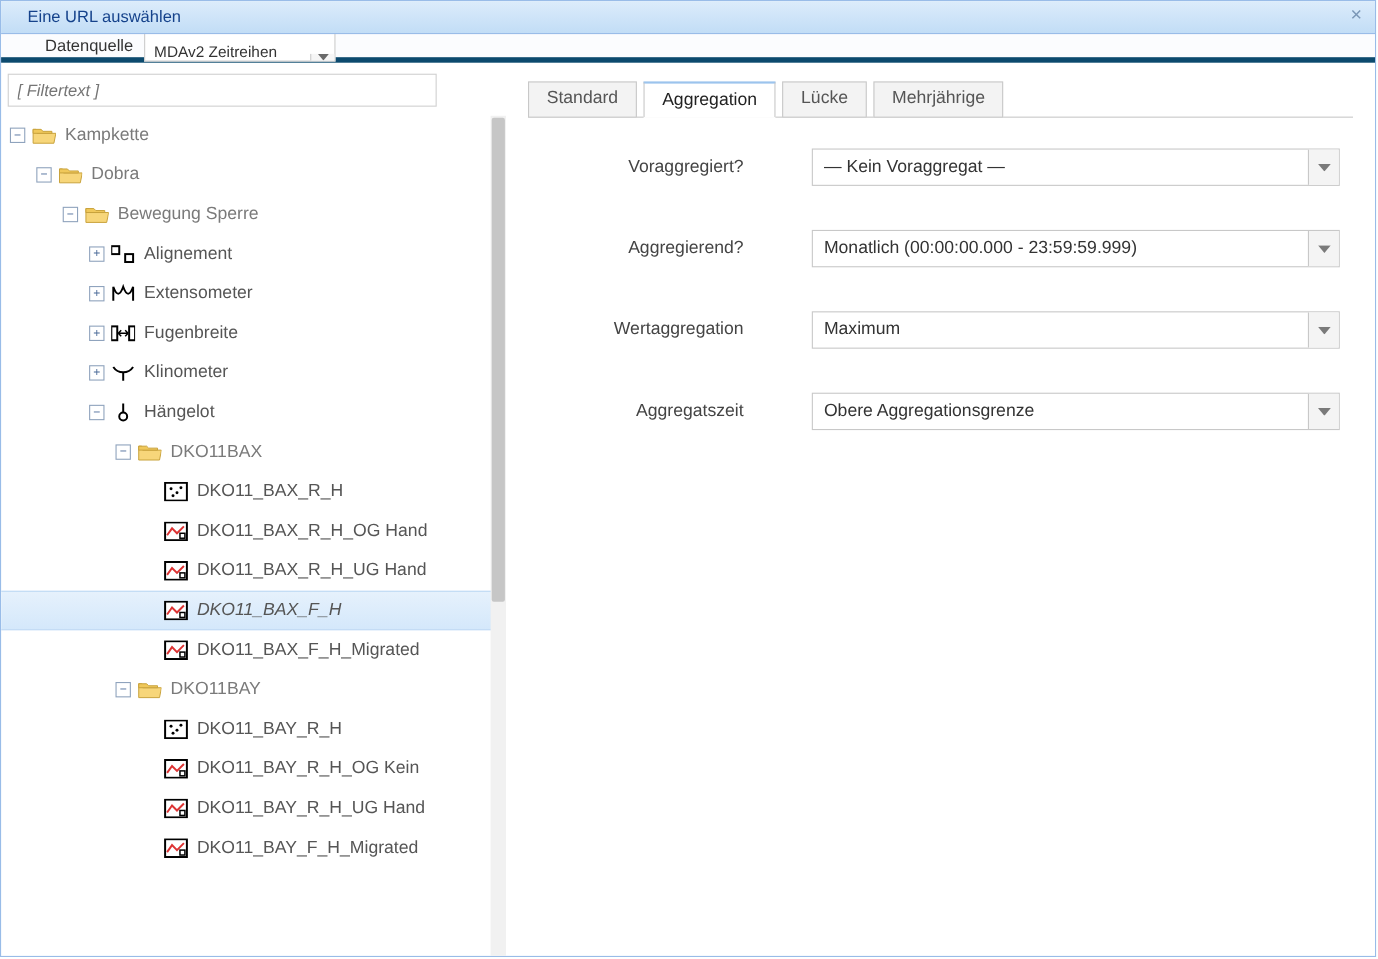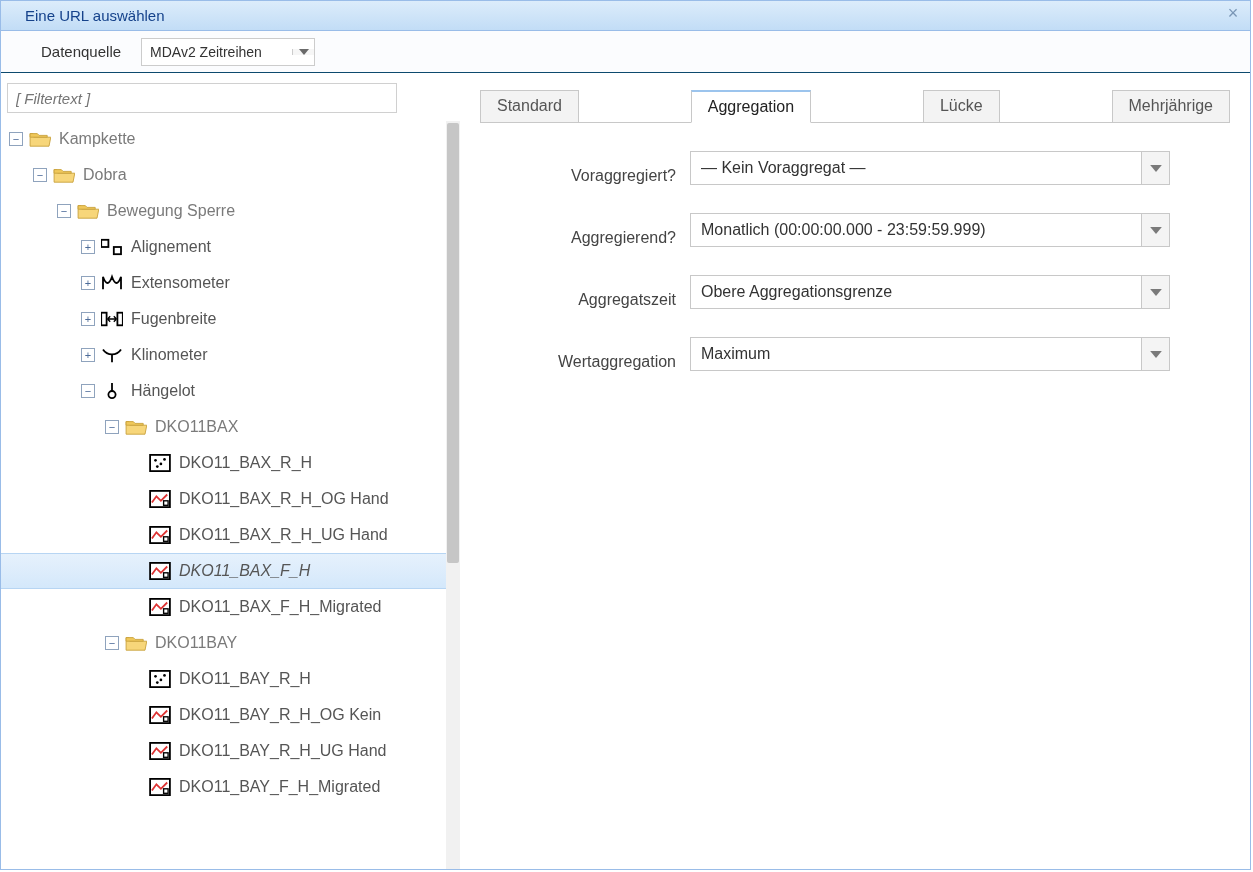--- a/index.html
+++ b/index.html
@@ -36,36 +36,36 @@
     position: absolute;
     right: 8px; top: 4px;
     width: 18px; height: 18px;
     color: #7a96b6;
     font-size: 18px;
     line-height: 16px;
     text-align: center;
     cursor: pointer;
   }
   .toolbar {
-    height: 42px;
+    height: 26px;
     display: flex;
     align-items: center;
     padding: 0 12px;
-    gap: 20px;
-    border-bottom: 1px solid #0c4a6e;
+    gap: 10px;
+    border-bottom: 5px solid #0c4a6e;
     background: #fbfcfe;
   }
   .toolbar-label {
     color: #333;
     font-size: 15px;
     margin-left: 28px;
   }
   .combo {
     display: flex;
-    align-items: center;
+    align-items: flex-end;
     height: 28px;
     border: 1px solid #ccc;
     background: #fff;
   }
   .combo-input {
     border: none;
     outline: none;
     padding: 0 8px;
     font-size: 14px;
     color: #333;
@@ -172,21 +172,20 @@
     border-radius: 2px;
   }
   
   .main {
     flex: 1;
     padding: 16px 20px;
   }
   .tabs {
     display: flex;
     gap: 6px;
-    justify-content: space-between;
   }
   .tab {
     border: 1px solid #c8c8c8;
     background: #f3f3f3;
     padding: 6px 16px;
     font-size: 16px;
     color: #555;
     border-bottom: 1px solid #c8c8c8;
     cursor: pointer;
     position: relative;
@@ -197,22 +196,23 @@
     border-bottom: 1px solid #fff;
     border-top: 2px solid #9cc4ed;
     color: #222;
   }
   .tabbody {
     border-top: 1px solid #c8c8c8;
     padding-top: 28px;
   }
   .form-row {
     display: flex;
-    align-items: flex-end;
-    margin-bottom: 28px;
+    align-items: center;
+    margin-bottom: 40px;
+    gap: 48px;
   }
   .form-label {
     width: 210px;
     text-align: right;
     padding-right: 14px;
     color: #444;
     font-size: 16px;
   }
   .form-combo {
     flex: 0 0 480px;
@@ -535,39 +535,39 @@
             <input class="form-combo-input" readonly="" value="Monatlich (00:00:00.000 - 23:59:59.999)" style="">
             <div class="form-combo-arrow">
                 <svg>
                   <use href="#sym-caret"></use>
                 </svg>
               </div>
           </div>
         </div>
 
         <div class="form-row">
+          <div class="form-label">Wertaggregation</div>
+          <div class="form-combo">
+            <input class="form-combo-input" readonly="" value="Maximum" style="">
+            <div class="form-combo-arrow">
+                <svg>
+                  <use href="#sym-caret"></use>
+                </svg>
+              </div>
+          </div>
+        </div>
+
+        <div class="form-row">
           <div class="form-label">Aggregatszeit</div>
           <div class="form-combo">
             <input class="form-combo-input" readonly="" value="Obere Aggregationsgrenze" style="">
             <div class="form-combo-arrow">
                 <svg>
                   <use href="#sym-caret"></use>
                 </svg>
               </div>
           </div>
         </div>
 
-        <div class="form-row">
-          <div class="form-label">Wertaggregation</div>
-          <div class="form-combo">
-            <input class="form-combo-input" readonly="" value="Maximum" style="">
-            <div class="form-combo-arrow">
-                <svg>
-                  <use href="#sym-caret"></use>
-                </svg>
-              </div>
-          </div>
-        </div>
-
       </div>
     </div>
   </div>
 </div>
 
 </body></html>

